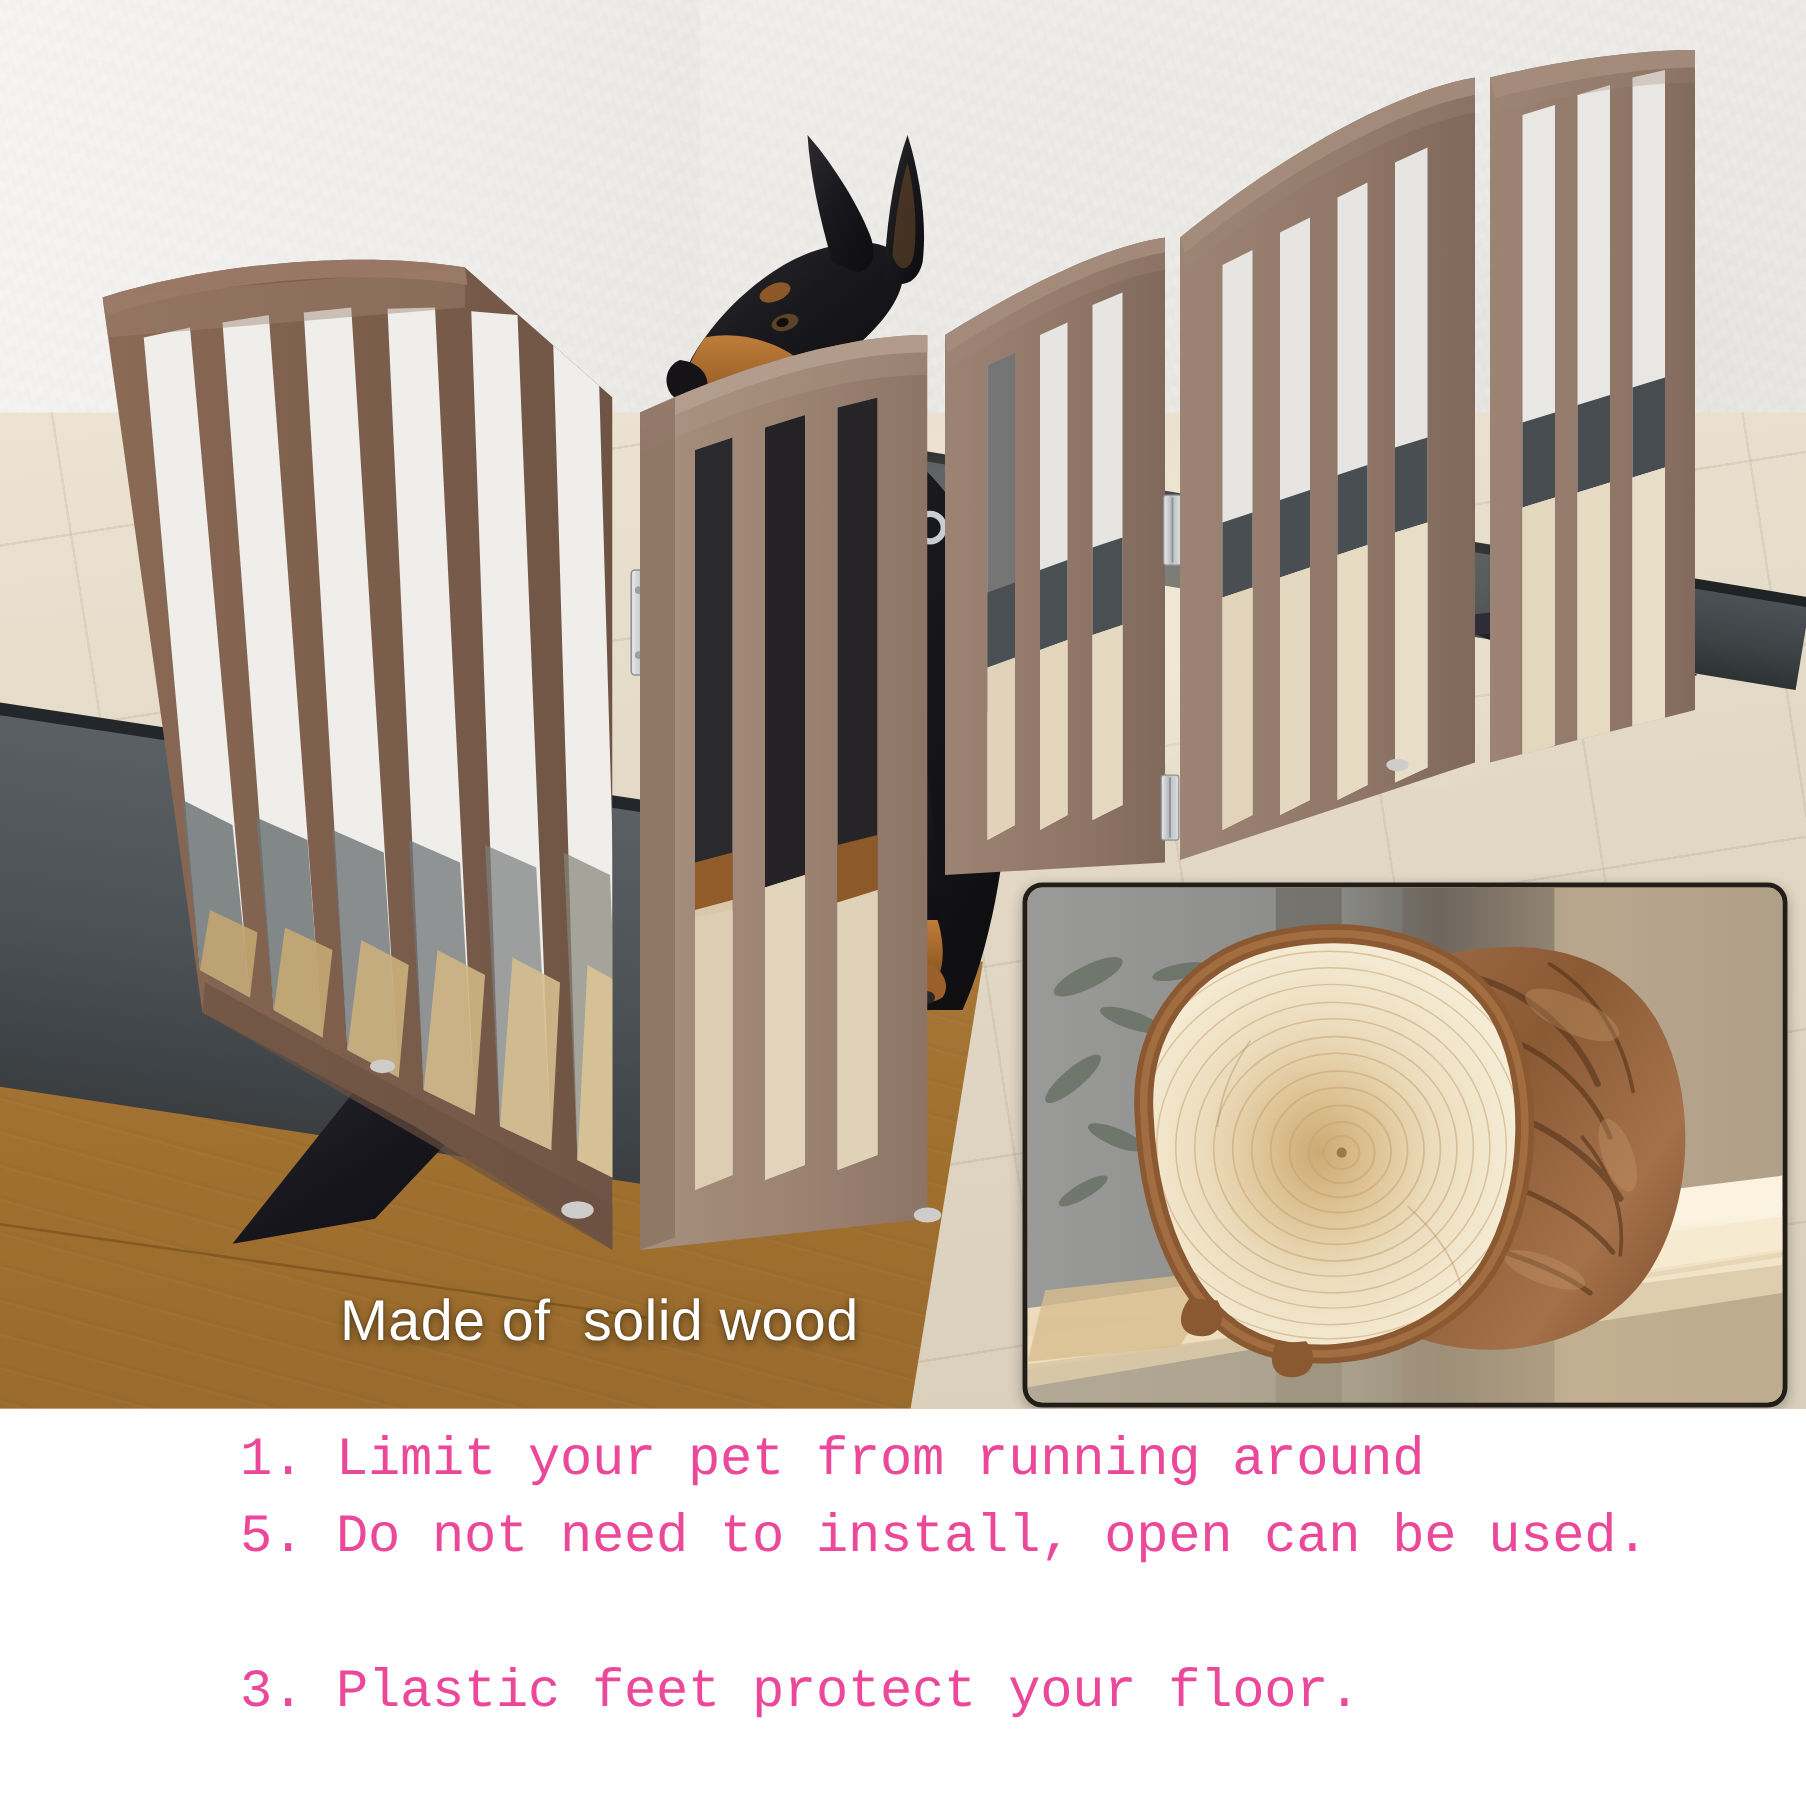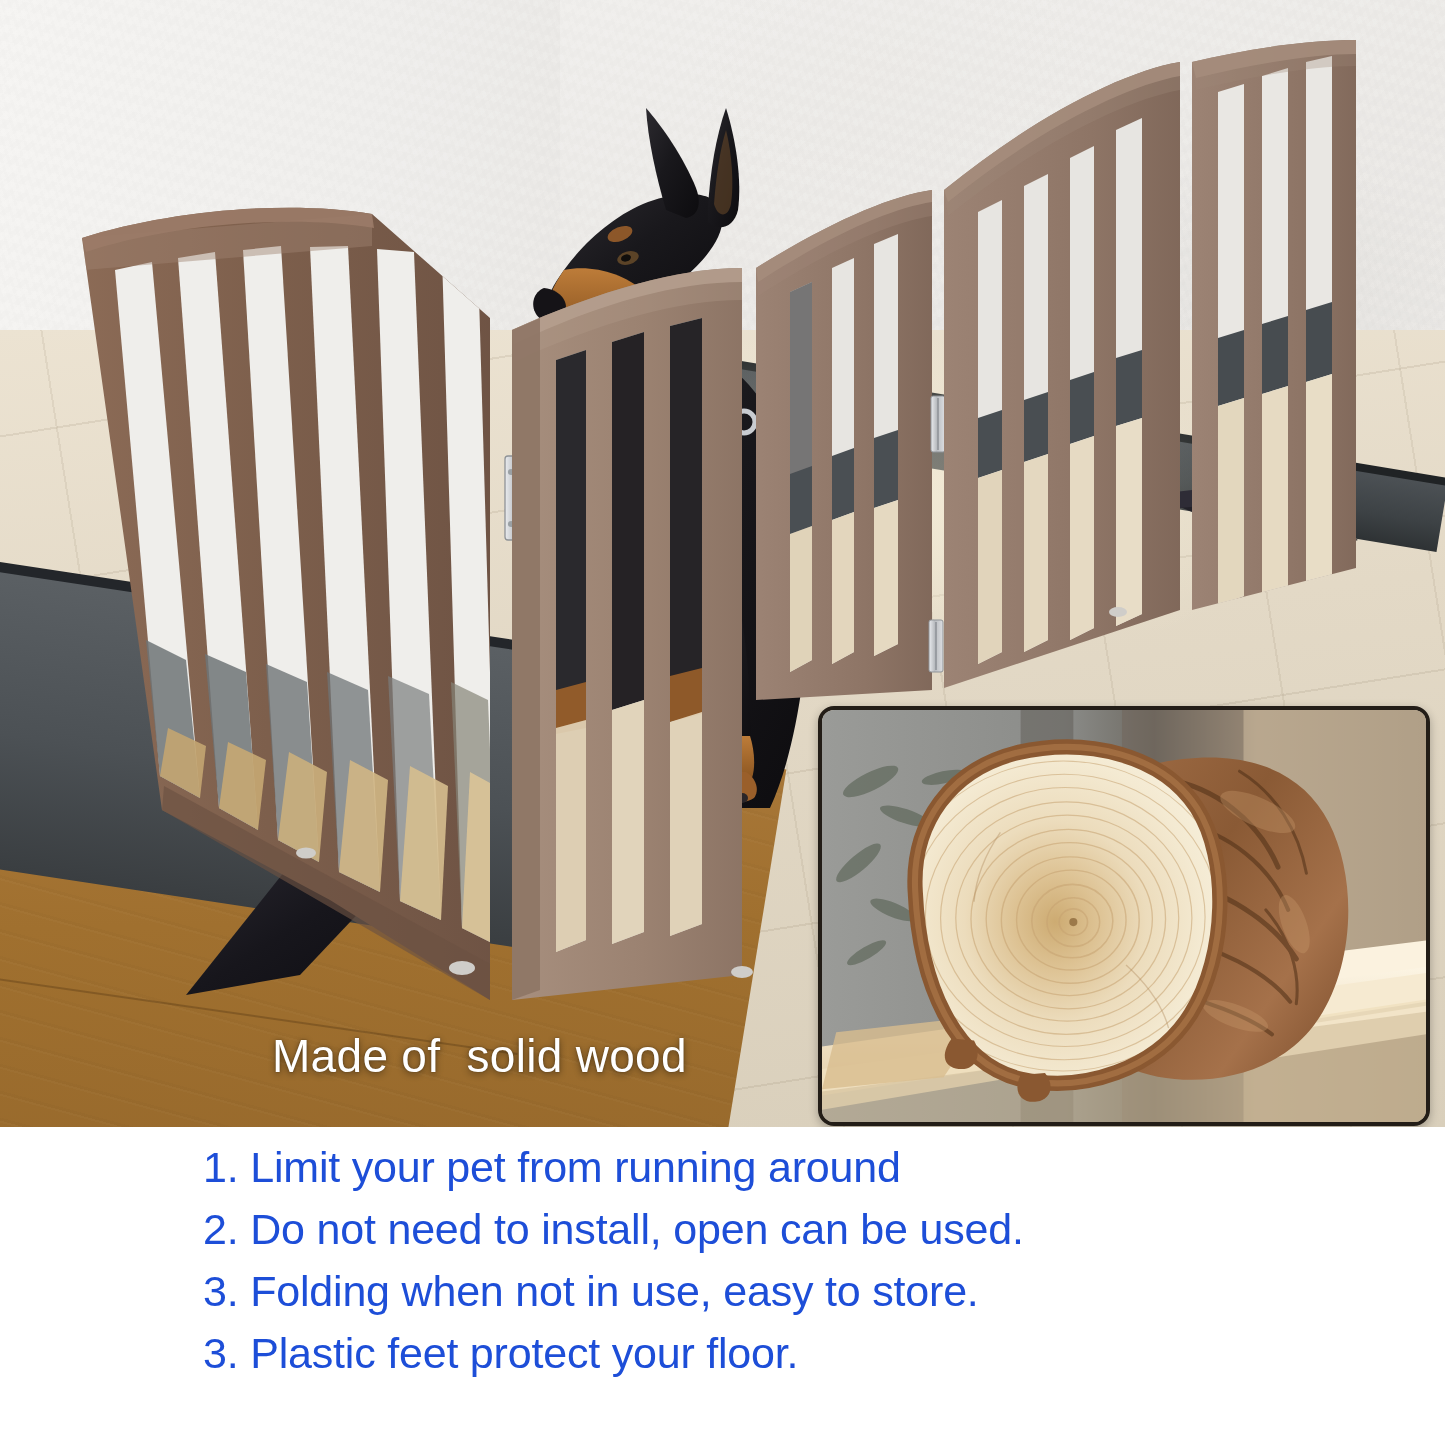--- a/index.html
+++ b/index.html
@@ -72,23 +72,23 @@
       text-shadow:0 2px 7px rgba(0,0,0,.45), 0 0 2px rgba(0,0,0,.35);}
 
   
   .inset{position:absolute;left:818px;top:706px;width:604px;height:412px;
       border:4px solid #231d17;border-radius:16px;overflow:hidden;
       box-shadow:0 3px 10px rgba(0,0,0,.28);}
   .inset svg{display:block;width:100%;height:100%;}
 
   
   .list{position:absolute;left:0;top:1127px;width:1445px;height:318px;background:#ffffff;}
-  .list-item{position:absolute;left:203px;color:#1d4ed8;font-size:43px;
+  .list-item{position:absolute;left:192px;color:#ec4899;font-size:43px;
       font-weight:400;white-space:nowrap;letter-spacing:-.2px;
-      font-family:Liberation Sans, sans-serif;}
+      font-family:Liberation Mono, monospace;}
 </style>
 </head>
 <body>
 
 <div id="page">
 
   <div class="photo">
 
     <div class="wall-back">
       <div class="wall-tex"></div>
@@ -504,18 +504,17 @@
 
         <path d="M128 322 C116 338 120 352 138 352 C152 352 158 338 150 324 Z" fill="#8a5831"></path>
         <path d="M196 358 C188 374 196 386 212 384 C226 382 230 368 220 356 Z" fill="#8a5831"></path>
       </svg>
     </div>
 
   </div>
 
   <div class="list">
     <div class="list-item" style="top:16px;">1. Limit your pet from running around</div>
-    <div class="list-item" style="top:78px;">2. Do not need to install, open can be used.</div>
-    <div class="list-item" style="top:140px;">3. Folding when not in use, easy to store.</div>
+    <div class="list-item" style="top:78px;">5. Do not need to install, open can be used.</div>
     <div class="list-item" style="top:202px;">3. Plastic feet protect your floor.</div>
   </div>
 
 </div>
 
 </body></html>

